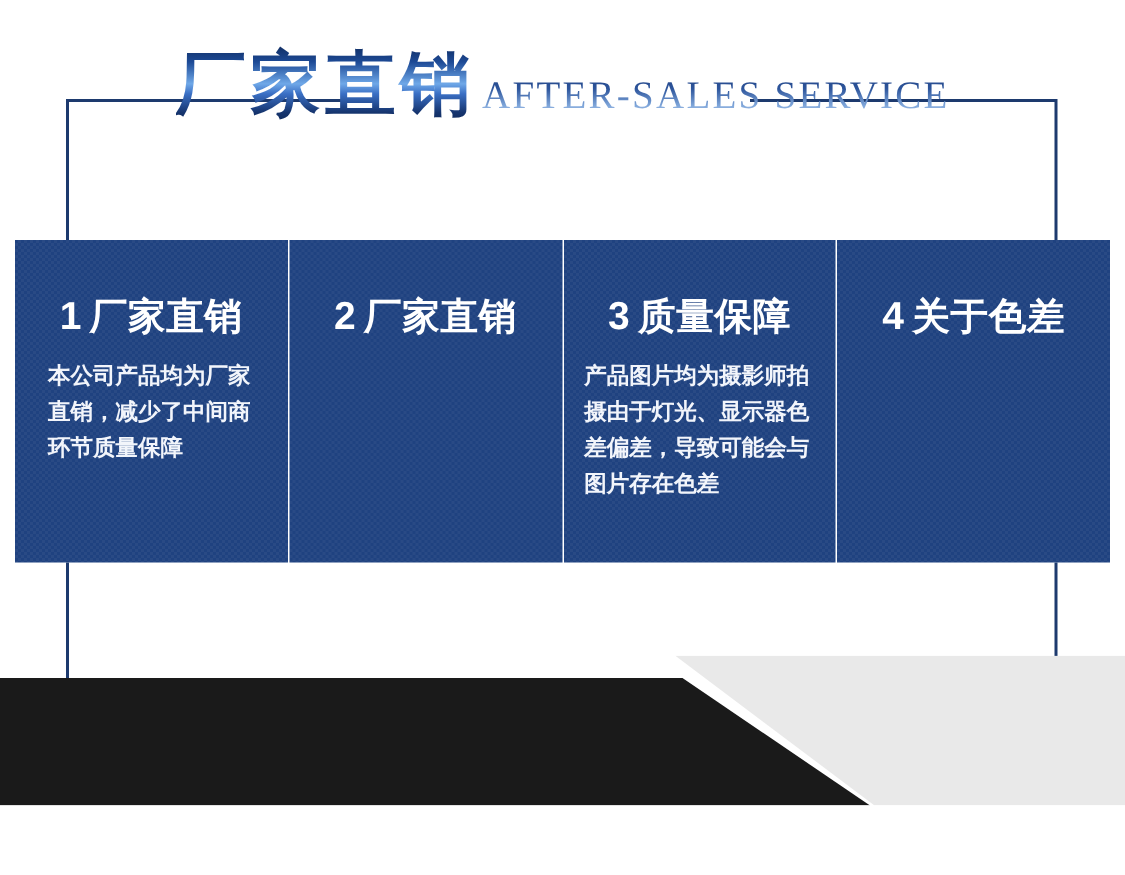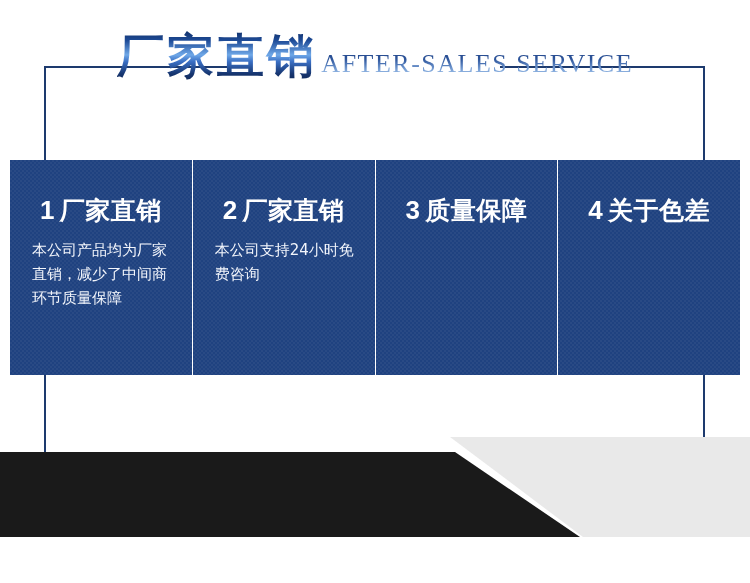--- a/index.html
+++ b/index.html
@@ -127,21 +127,21 @@
     margin-right: 5px;
   }
   .card-body {
     position: absolute;
     left: 14px;
     right: 12px;
     top: 78px;
     color: #f2f5fb;
     font-family: "DejaVu Sans", "Liberation Sans", sans-serif;
     font-size: 15px;
-    font-weight: normal;
+    font-weight: bold;
     line-height: 24px;
     text-align: left;
   }
   .card:nth-child(1) .card-body,
   .card:nth-child(2) .card-body { left: 22px; right: 12px; }
 
   
   #gray-shape {
     position: absolute;
     left: 450px;
@@ -184,27 +184,27 @@
       <div class="card-heading">
         <span class="num">1</span><span>厂家直销</span>
       </div>
       <div class="card-body">本公司产品均为厂家直销，减少了中间商环节质量保障</div>
     </div>
 
     <div class="card">
       <div class="card-heading">
         <span class="num">2</span><span>厂家直销</span>
       </div>
-      <div class="card-body">本公司支持24小时免费咨询</div>
     </div>
 
     <div class="card">
       <div class="card-heading">
         <span class="num">3</span><span>质量保障</span>
       </div>
+      <div class="card-body">产品图片均为摄影师拍摄由于灯光、显示器色差偏差，导致可能会与图片存在色差</div>
     </div>
 
     <div class="card">
       <div class="card-heading">
         <span class="num">4</span><span>关于色差</span>
       </div>
     </div>
 
   </div>
 

